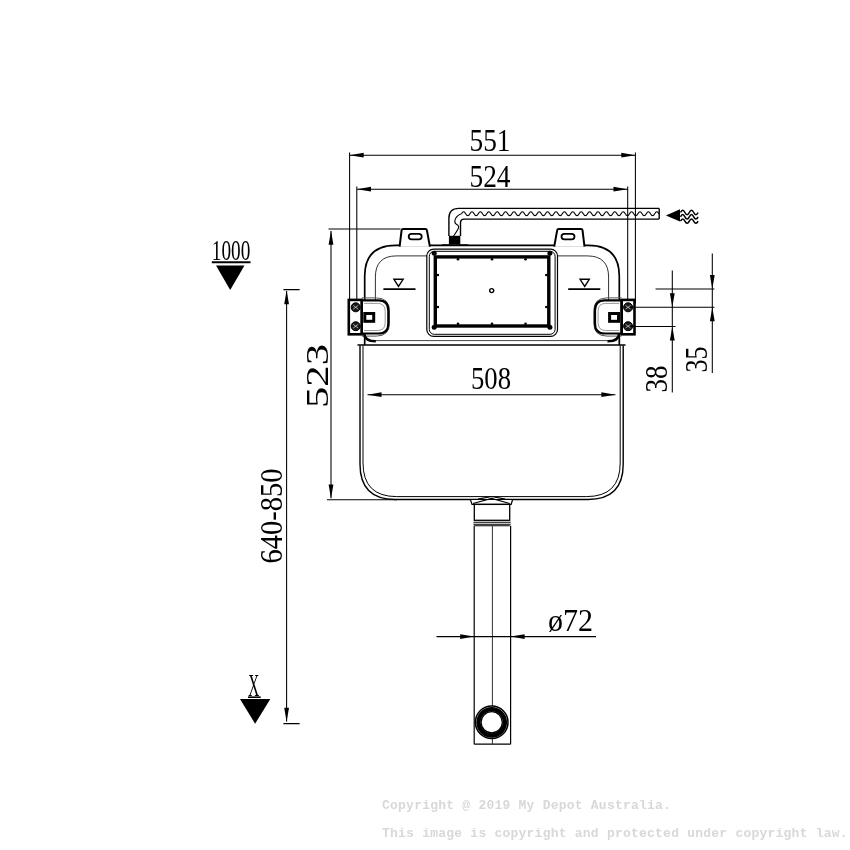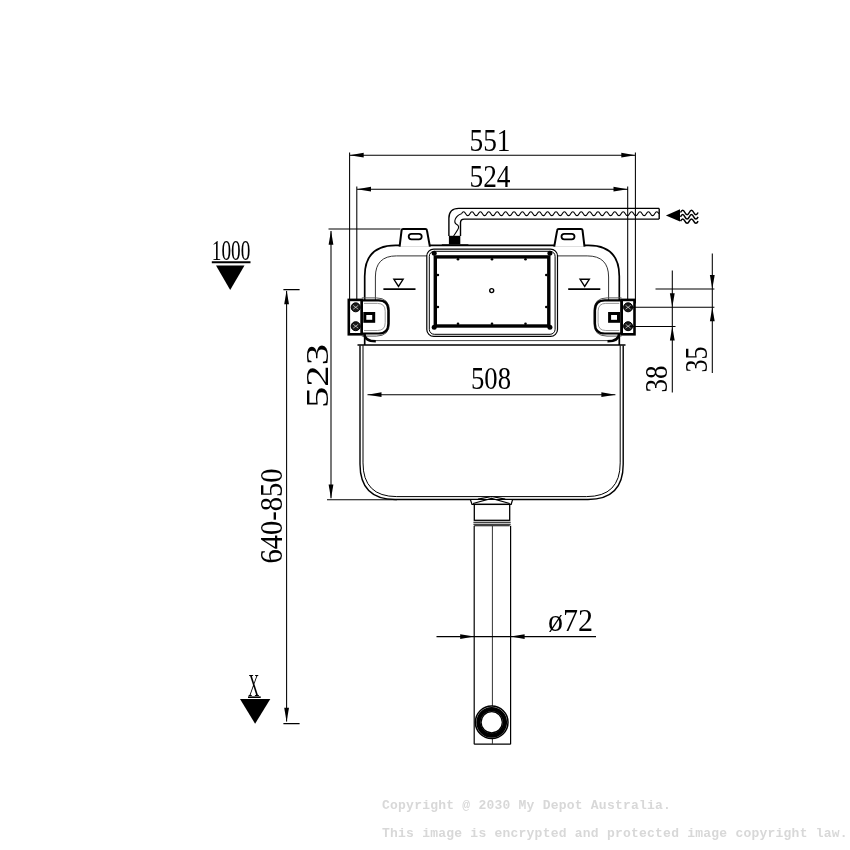--- a/index.html
+++ b/index.html
@@ -218,14 +218,14 @@
 
 <text x="211.8" y="260" font-size="30" textLength="38.5" lengthAdjust="spacingAndGlyphs">1000</text>
 <path d="M211.8,262.2 H250.5" stroke="#000" stroke-width="2"></path>
 <polygon points="216,265.6 244.5,265.6 230.2,290" fill="#000"></polygon>
 
 <text x="248.3" y="696.2" font-size="31" textLength="11" lengthAdjust="spacingAndGlyphs">X</text>
 <path d="M248,697.2 H260.7" stroke="#000" stroke-width="1.6"></path>
 <polygon points="240,699 270.3,699 255.1,723.8" fill="#000"></polygon>
 </svg>
 
-<div class="mono" style="position:absolute;left:382px;top:798px;font-family:'Liberation Mono',monospace;font-weight:bold;color:#d8d8d8;font-size:13px;letter-spacing:.23px">Copyright @ 2030 My Depot Australia.</div>
-
-<div class="mono" style="position:absolute;left:382px;top:825.5px;font-family:'Liberation Mono',monospace;font-weight:bold;color:#d8d8d8;font-size:13px;letter-spacing:.23px">This image is encrypted and protected image copyright law.</div>
+<div class="mono" style="position:absolute;left:382px;top:798px;font-family:'Liberation Mono',monospace;font-weight:bold;color:#d8d8d8;font-size:13px;letter-spacing:.23px">Copyright @ 2019 My Depot Australia.</div>
+
+<div class="mono" style="position:absolute;left:382px;top:825.5px;font-family:'Liberation Mono',monospace;font-weight:bold;color:#d8d8d8;font-size:13px;letter-spacing:.23px">This image is copyright and protected under copyright law.</div>
 </body></html>

